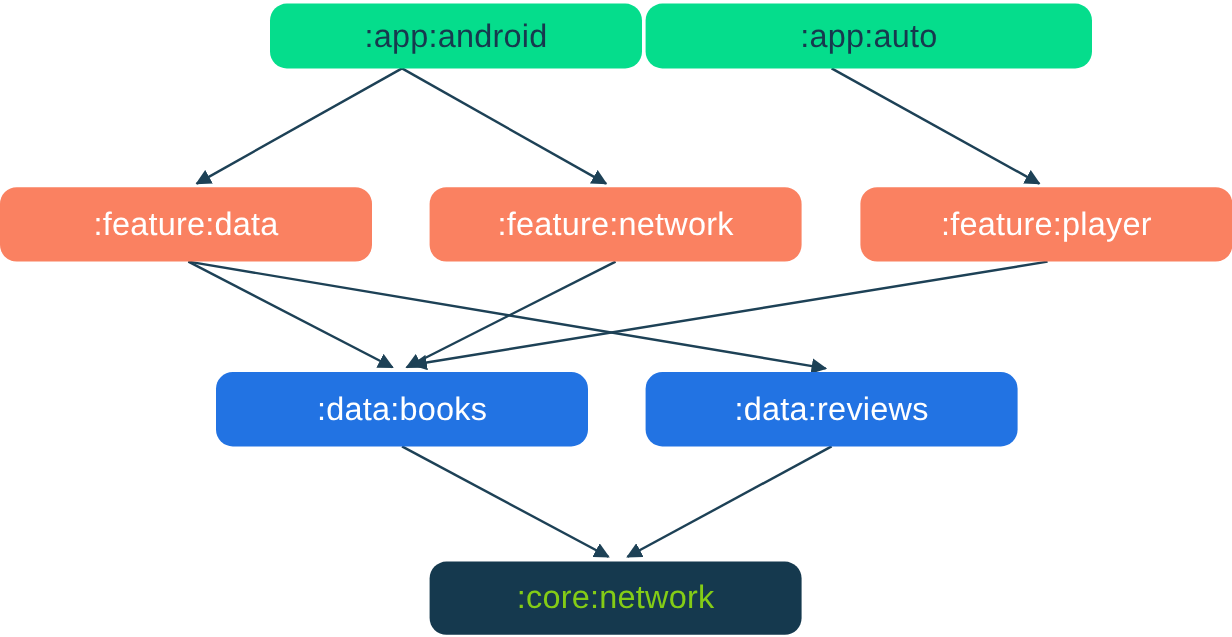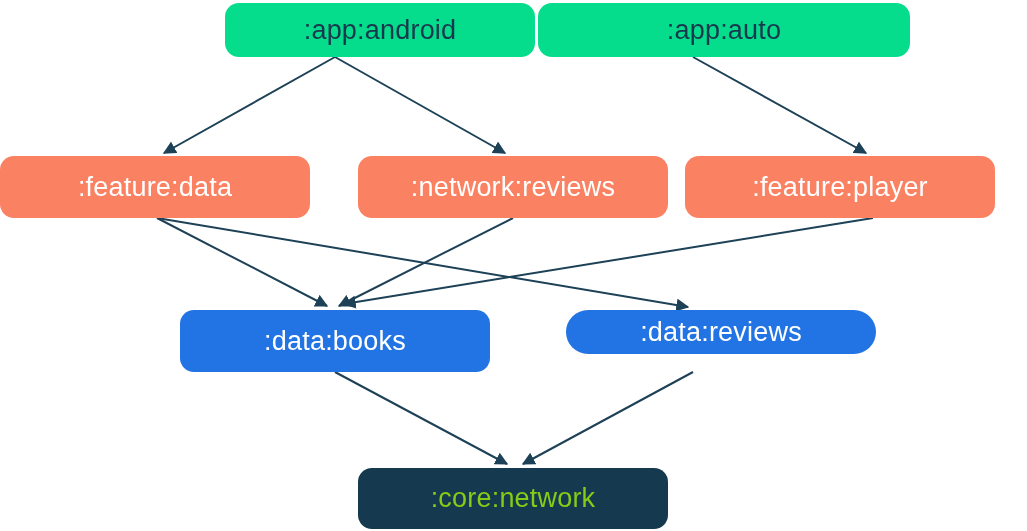--- a/index.html
+++ b/index.html
@@ -64,27 +64,27 @@
 <div class="node" style="left: 180px; top: 3px; width: 310px; height: 54px; background: rgb(5, 221, 140); color: rgb(23, 57, 78); margin-left: 45px;">
       <span>:app:android</span>
     </div>
     <div class="node" style="left: 538px; top: 3px; width: 372px; height: 54px; background: rgb(5, 221, 140); color: rgb(23, 57, 78);">
       <span>:app:auto</span>
     </div>
     <div class="node" style="left: 0px; top: 156px; width: 310px; height: 62px; background: rgb(250, 129, 97); color: rgb(255, 255, 255);">
       <span>:feature:data</span>
     </div>
     <div class="node" style="left: 358px; top: 156px; width: 310px; height: 62px; background: rgb(250, 129, 97); color: rgb(255, 255, 255);">
-      <span>:network:reviews</span>
+      <span>:feature:network</span>
     </div>
-    <div class="node" style="left: 685px; top: 156px; width: 310px; height: 62px; background: rgb(250, 129, 97); color: rgb(255, 255, 255);">
+    <div class="node" style="left: 717px; top: 156px; width: 310px; height: 62px; background: rgb(250, 129, 97); color: rgb(255, 255, 255);">
       <span>:feature:player</span>
     </div>
     <div class="node" style="left: 180px; top: 310px; width: 310px; height: 62px; background: rgb(34, 115, 227); color: rgb(255, 255, 255);">
       <span>:data:books</span>
     </div>
-    <div class="node" style="left: 566px; top: 310px; width: 310px; height: 44px; background: rgb(34, 115, 227); color: rgb(255, 255, 255); border-radius: 23px;">
+    <div class="node" style="left: 538px; top: 310px; width: 310px; height: 62px; background: rgb(34, 115, 227); color: rgb(255, 255, 255);">
       <span>:data:reviews</span>
     </div>
     <div class="node" style="left: 358px; top: 468px; width: 310px; height: 61px; background: rgb(21, 57, 78); color: #84cc16;">
       <span>:core:network</span>
     </div>
   </div>
 
 </body></html>

